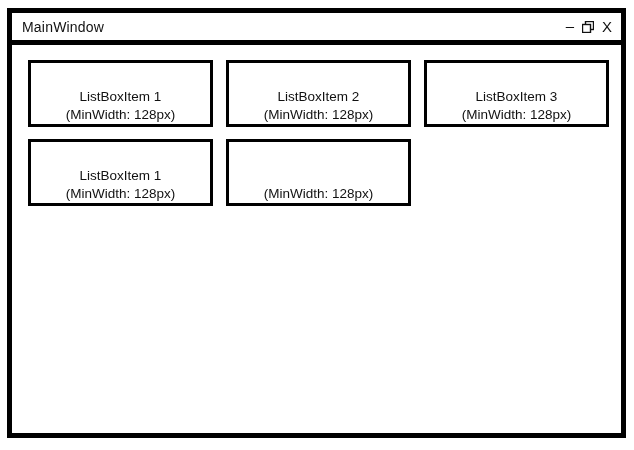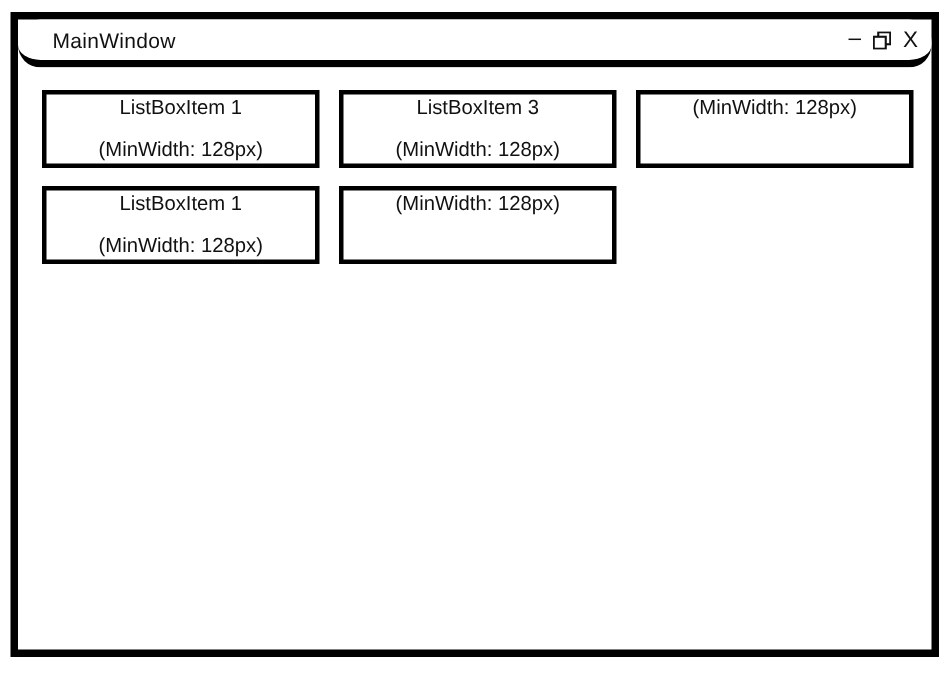--- a/index.html
+++ b/index.html
@@ -27,23 +27,22 @@
     box-sizing: border-box;
     border: 5px solid #000000;
     background: #ffffff;
   }
   .titlebar {
     height: 27px;
     box-sizing: content-box;
     border-bottom: 5px solid #000000;
     display: flex;
     align-items: center;
-    padding: 0 9px 0 23px;
+    padding: 0 9px 0 10px;
     background: #ffffff;
-    border-radius: 15px;
   }
   .title {
     flex: 1;
     font-size: 14px;
     color: #111111;
     letter-spacing: 0.2px;
     white-space: nowrap;
   }
   .controls {
     display: flex;
@@ -68,27 +67,27 @@
     padding: 15px 12px 0 16px;
     display: flex;
     flex-wrap: wrap;
     column-gap: 13px;
     row-gap: 12px;
     align-content: flex-start;
   }
   .listbox-item {
     box-sizing: border-box;
     width: 185px;
-    height: 52px;
+    height: 67px;
     border: 3px solid #000000;
     background: #ffffff;
     display: flex;
     flex-direction: column;
     align-items: center;
-    justify-content: space-between;
+    justify-content: flex-end;
     text-align: center;
   }
   .listbox-item .line {
     font-size: 13.5px;
     line-height: 18px;
     color: #111111;
     white-space: nowrap;
   }
 </style>
 </head>
@@ -112,24 +111,25 @@
         <span class="ctrl close">X</span>
       </div>
     </div>
 
     <div class="content">
       <div class="listbox-item">
         <span class="line">ListBoxItem 1</span>
         <span class="line">(MinWidth: 128px)</span>
       </div>
       <div class="listbox-item">
-        <span class="line">ListBoxItem 3</span>
+        <span class="line">ListBoxItem 2</span>
         <span class="line">(MinWidth: 128px)</span>
       </div>
       <div class="listbox-item">
+        <span class="line">ListBoxItem 3</span>
         <span class="line">(MinWidth: 128px)</span>
       </div>
       <div class="listbox-item">
         <span class="line">ListBoxItem 1</span>
         <span class="line">(MinWidth: 128px)</span>
       </div>
       <div class="listbox-item">
         <span class="line">(MinWidth: 128px)</span>
       </div>
     </div>

